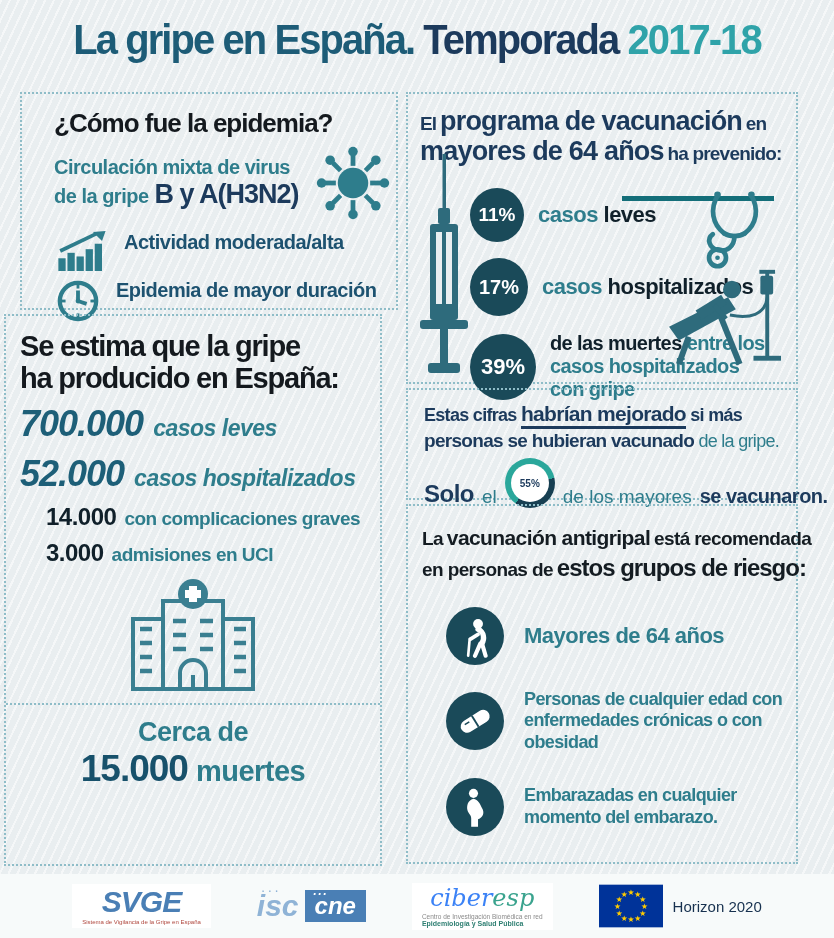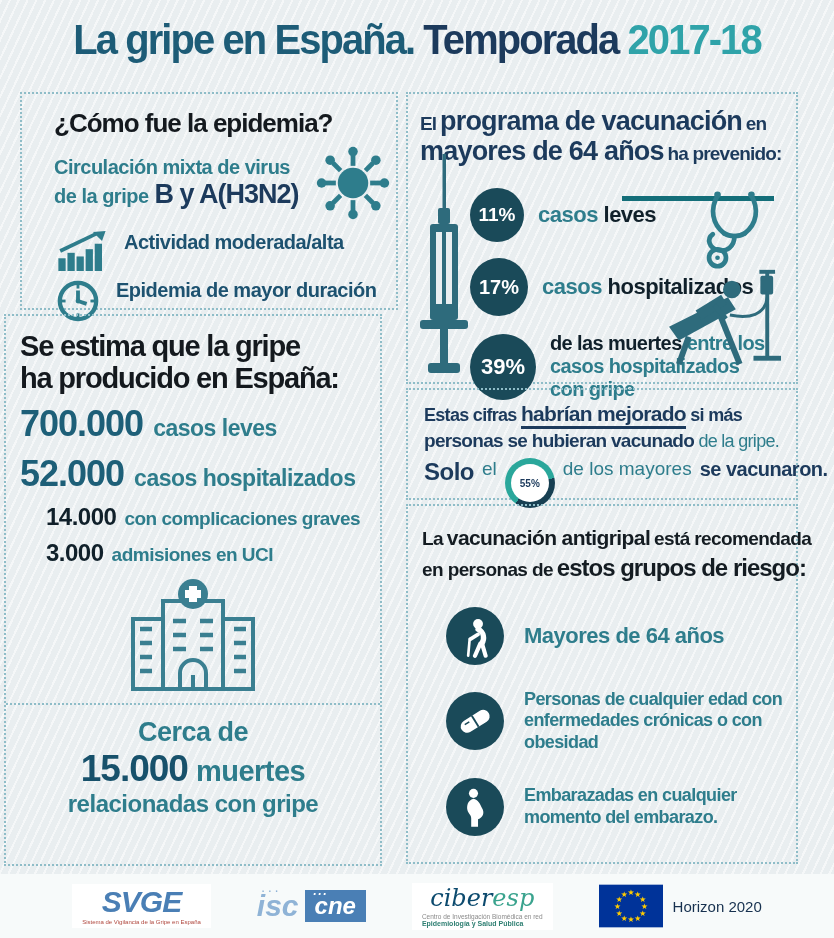--- a/index.html
+++ b/index.html
@@ -27,21 +27,21 @@
   .box-epidemia h2 { margin:14px 0 0 32px; font-size:26px; letter-spacing:-1px; color:#14191e; }
   .circ-row { display:flex; align-items:center; margin:4px 0 0 32px; }
   .circ-l1 { font-size:20px; font-weight:bold; color:#2e7d8c; letter-spacing:-.5px; }
   .circ-l2 { font-size:20px; font-weight:bold; color:#2e7d8c; letter-spacing:-.5px; }
   .circ-strains { font-size:27px; font-weight:bold; color:#1c3a5c; letter-spacing:-1px; margin-left:6px; }
   .icon-virus { margin-left:14px; flex:0 0 auto; }
   .feat-row { display:flex; align-items:flex-start; gap:16px; margin:8px 0 0 34px; }
   .feat-row .ftxt { font-size:20px; font-weight:bold; color:#1d5270; letter-spacing:-.5px; }
   
   .box-estima h2 { margin:14px 0 0 14px; font-size:29px; line-height:1.12; letter-spacing:-1.2px; color:#14191e; }
-  .big-row { margin:8px 0 0 14px; white-space:nowrap; }
+  .big-row { margin:8px 0 0 14px; white-space:nowrap;font-style:italic; }
   .big-row .val { font-size:36px; font-weight:bold; color:#1d5f78; letter-spacing:-1px; }
   .big-row .lab { font-size:23px; font-weight:bold; color:#2e7d8c; letter-spacing:-.5px; margin-left:10px; }
   .small-row { margin:8px 0 0 40px; white-space:nowrap; }
   .small-row .val { font-size:24px; font-weight:bold; color:#10202a; letter-spacing:-.5px; }
   .small-row .lab { font-size:19px; font-weight:bold; color:#2e7d8c; letter-spacing:-.5px; margin-left:8px; }
   .icon-hospital { display:block; margin:10px auto 0; }
   .deaths { border-top:2px dotted #8fbdc8; margin-top:12px; padding-top:12px; text-align:center; }
   .deaths .d1 { font-size:27px; font-weight:bold; color:#2e7d8c; letter-spacing:-.5px; }
   .deaths .d-val { font-size:37px; font-weight:bold; color:#17516b; letter-spacing:-1px; }
   .deaths .d-unit { font-size:29px; font-weight:bold; color:#2e7d8c; letter-spacing:-.5px; margin-left:8px; }
@@ -68,21 +68,21 @@
   .icon-steth  { position:absolute; right:16px; top:96px; }
   .icon-patient{ position:absolute; right:8px;  top:168px; }
   
   .box-cifras { padding:12px 16px 0 16px; color:#1c3a5c; }
   .cif-l1, .cif-l2 { font-size:18px; letter-spacing:-.7px; white-space:nowrap; }
   .cif-l1 .pln { font-weight:bold; }
   .cif-l1 .und { font-weight:bold; font-size:21px; border-bottom:3px solid #1c3a5c; padding-bottom:1px; }
   .cif-l2 { margin-top:4px; }
   .cif-l2 .bld { font-weight:bold; font-size:19px; }
   .cif-l2 .tl { color:#2e7d8c; }
-  .cif-l3 { display:flex; align-items:flex-start; gap:8px; margin-top:6px; white-space:nowrap; }
+  .cif-l3 { display:flex; align-items:flex-end; gap:8px; margin-top:6px; white-space:nowrap; }
   .cif-l3 .solo { font-size:24px; font-weight:bold; letter-spacing:-.5px; }
   .cif-l3 .tl { color:#2e7d8c; font-size:19px; }
   .cif-l3 .bld { font-size:20px; font-weight:bold; letter-spacing:-.5px; }
   .donut { width:50px; height:50px; border-radius:50%; position:relative; flex:0 0 auto;
            background:conic-gradient(from 215deg, #2aa79b 0 62%, #173f52 62% 100%); }
   .donut-hole { position:absolute; inset:6px; background:#fff; border-radius:50%;
                 display:flex; align-items:center; justify-content:center;
                 font-size:10px; font-weight:bold; color:#1c3a5c; }
   
   .riesgo-head { margin:18px 0 0 14px; color:#141c22; line-height:1.3; letter-spacing:-.6px; white-space:nowrap; }
@@ -101,21 +101,21 @@
   .logo-card { background:#fff; padding:3px 10px; text-align:center; }
   .svge-name { font-size:30px; font-weight:bold; font-style:italic; color:#4a7fb5; letter-spacing:-1px; line-height:1; }
   .svge-cap { font-size:6px; color:#b0483f; margin-top:2px; }
   .isc-wrap { display:flex; align-items:center; gap:6px; position:relative; }
   .isc-txt { font-size:30px; font-weight:bold; font-style:italic; color:#8fb3d6; line-height:1; }
   .isc-dots { position:absolute; top:-8px; left:4px; color:#8fb3d6; font-size:14px; letter-spacing:2px; }
   .cne-box { background:#4a7fb5; color:#fff; font-size:24px; font-weight:bold; font-style:italic;
              padding:4px 10px; position:relative; line-height:1; }
   .cne-dots { position:absolute; top:-2px; left:8px; font-size:12px; letter-spacing:1px; color:#fff; }
   .ciber-name { font-family:"DejaVu Serif", serif; font-style:italic; font-size:24px; line-height:1; }
-  .ciber-name .p1 { color:#0c4a6e;font-style:italic; } .ciber-name .p2 { color:#3aa38e; }
+  .ciber-name .p1 { color:#3b82f6;font-style:italic; } .ciber-name .p2 { color:#3aa38e; }
   .ciber-cap1 { font-size:6.5px; color:#8a8a8a; margin-top:3px; text-align:left; }
   .ciber-cap2 { font-size:7px; font-weight:bold; color:#2e7f72; text-align:left; }
   .eu-wrap { display:flex; align-items:center; gap:10px; }
   .horizon-lab { font-size:15px; color:#17314f; }
   svg { display:block; }
 </style>
 </head>
 <body>
 
 <div class="page">
@@ -219,21 +219,20 @@
         <line x1="116" y1="80" x2="128" y2="80"></line>
           <line x1="116" y1="94" x2="128" y2="94"></line>
       </g>
       <circle cx="75" cy="17" r="15" fill="#3a7f91"></circle>
       <rect x="71" y="9" width="8" height="16" fill="#fff"></rect>
       <rect x="67" y="13" width="16" height="8" fill="#fff"></rect>
     </svg>
     <div class="deaths">
       <div class="d1">Cerca de</div>
       <div><span class="d-val">15.000</span><span class="d-unit">muertes</span></div>
-      <div class="d3">relacionadas con gripe</div>
     </div>
   </section>
 
   <section class="box box-vacuna">
     <div class="vac-head">
       <div><span class="sm">El</span>
         <span class="bg">programa de vacunación</span>
         <span class="sm">en</span></div>
       <div><span class="bg">mayores de 64 años</span>
         <span class="sm">ha prevenido:</span></div>

